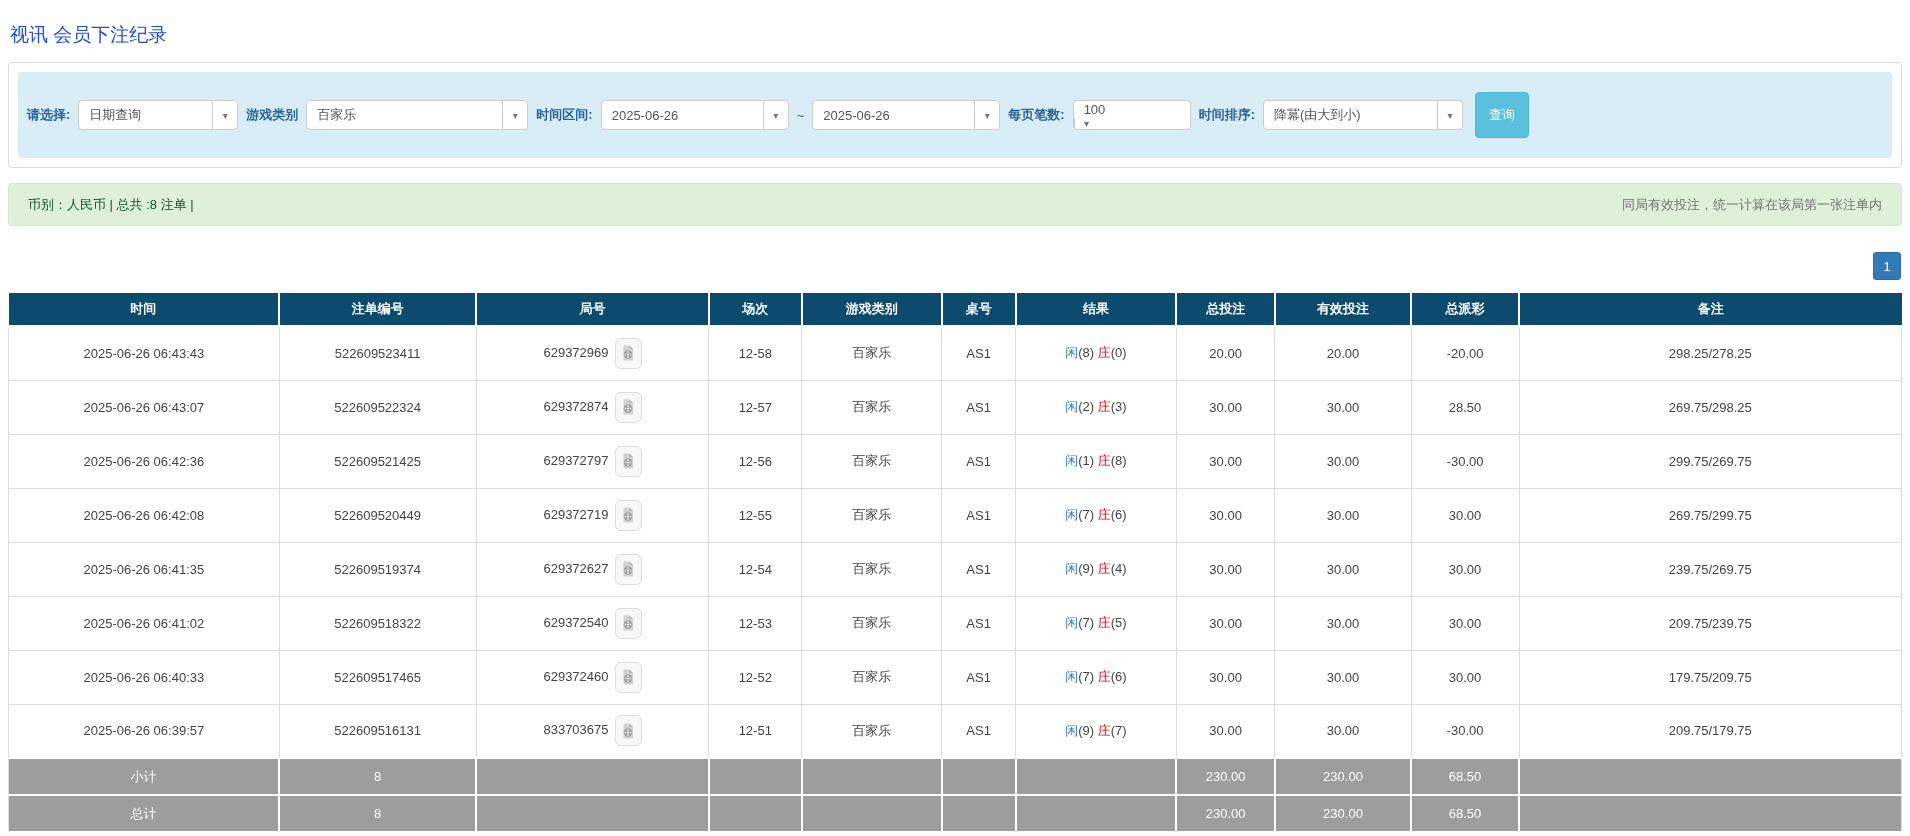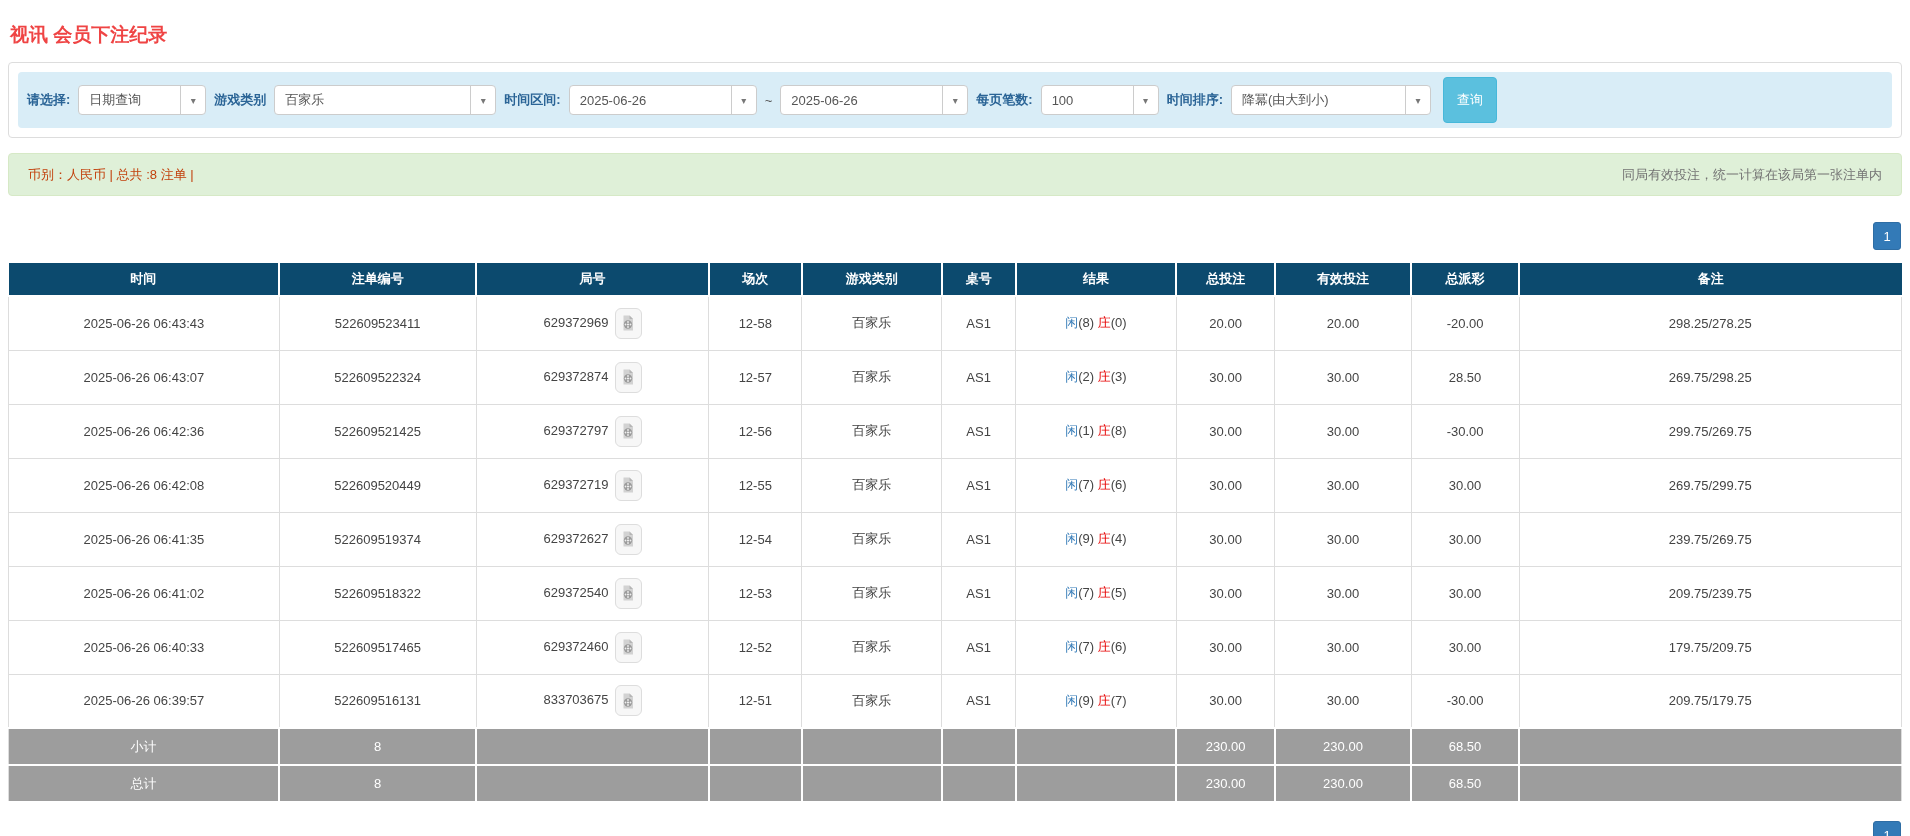--- a/index.html
+++ b/index.html
@@ -1,43 +1,43 @@
 <!DOCTYPE html>
 <html><head>
 <meta charset="utf-8">
 <style>
   * { box-sizing: border-box; }
   html,body { margin:0; padding:0; background:#fff;
     font-family:"Liberation Sans","DejaVu Sans",sans-serif; }
   .page { padding:6px 8px 0 8px; width:1910px; max-width:100%; }
 
-  .page-title { font-size:19px; font-weight:700; color:#ef4444; margin:16px 0 14px 2px; }
+  .page-title { font-size:19px; font-weight:400; color:#1d4ed8; margin:16px 0 14px 2px; }
 
   
   .filter-panel { border:1px solid #ddd; border-radius:4px; background:#fff; padding:9px; }
-  .filter-bar { background:#d9edf7; border-radius:4px; padding:5px 9px;
+  .filter-bar { background:#d9edf7; border-radius:4px; padding:20px 9px;
     display:flex; align-items:center; gap:8px; }
   .flabel { color:#2a6496; font-weight:bold; font-size:13px; white-space:nowrap; }
   .tilde { color:#555; font-size:13px; }
   .select { background:#fff; border:1px solid #ccc; border-radius:4px; height:30px;
     display:flex; align-items:stretch; cursor:pointer; }
   .select .val { padding:0 10px; font-size:13px; color:#555; flex:1;
     display:flex; align-items:center; white-space:nowrap; overflow:hidden; }
   .select .arrow { width:25px; border-left:1px solid #ccc; display:flex;
     align-items:center; justify-content:center; color:#777; font-size:10px; }
-  .w-mode { width:128px; } .w-game { width:222px; } .w-date { width:188px; }
-  .w-size { width:118px; } .w-sort { width:200px; }
+  .w-mode { width:160px; } .w-game { width:222px; } .w-date { width:188px; }
+  .w-size { width:118px;flex-direction:column; } .w-sort { width:200px; }
   .search-btn { background:#5bc0de; border:1px solid #46b8da; color:#fff; font-size:13px;
     height:46px; padding:0 13px; border-radius:4px; cursor:pointer; margin-left:4px; }
 
   
   .notice-bar { margin-top:15px; background:#dff0d8; border:1px solid #d6e9c6;
     border-radius:4px; height:43px; display:flex; align-items:center;
     justify-content:space-between; padding:0 19px; font-size:13px; }
-  .notice-left { color:#c2410c; }
+  .notice-left { color:#14532d; }
   .notice-right { color:#737373; }
 
   
   .pager { display:flex; justify-content:flex-end; }
   .pager.top { margin:26px 1px 13px 0; }
   .pager.bottom { margin:18px 1px 0 0; }
   .page-btn { background:#337ab7; border:1px solid #2e6da4; color:#fff; min-width:28px;
     height:28px; display:flex; align-items:center; justify-content:center;
     font-size:13px; border-radius:3px; cursor:pointer; }
 

